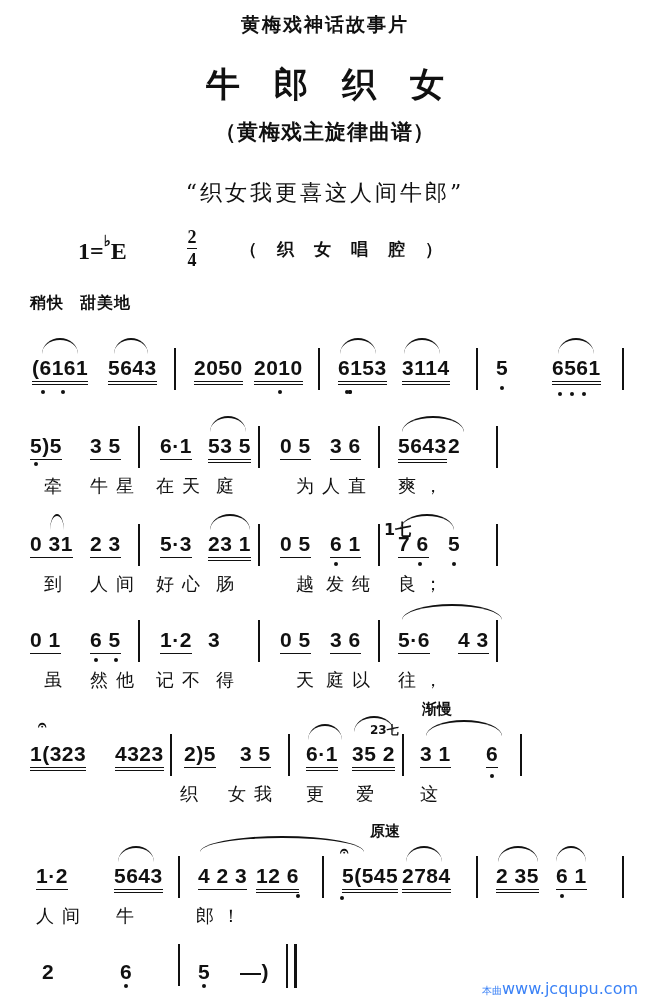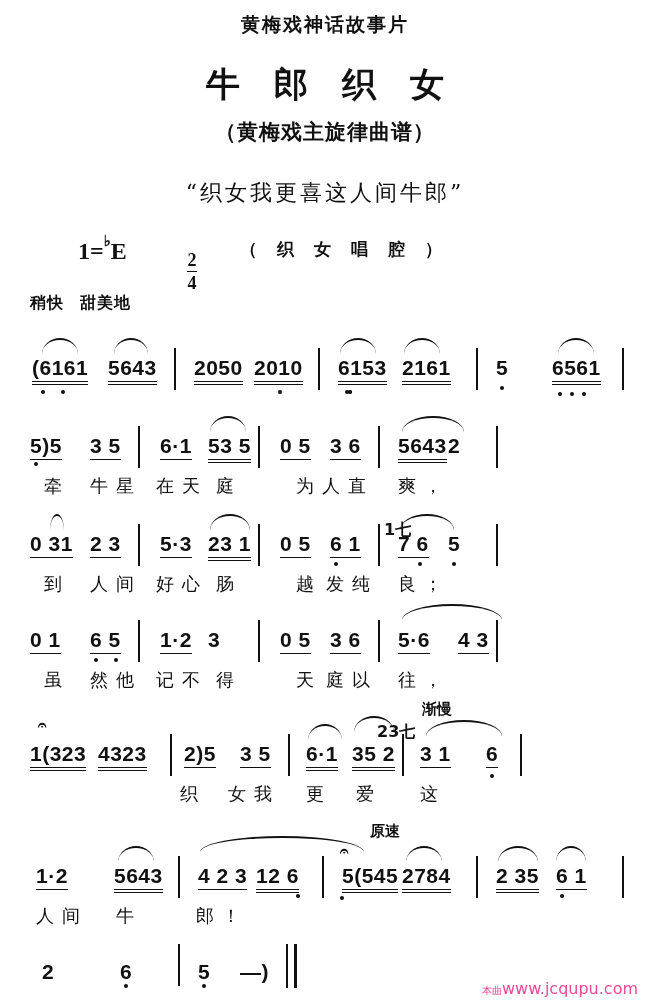--- a/index.html
+++ b/index.html
@@ -5,39 +5,39 @@
   html, body { margin:0; padding:0; background:#ffffff; }
   body { width:650px; height:1006px; position:relative; overflow:hidden; color:#111; font-family:"DejaVu Sans", sans-serif; }
   .abs { position:absolute; }
   .center { left:0; width:650px; text-align:center; }
   .subtitle { top:12px; font-size:19px; font-weight:bold; letter-spacing:2px; font-family:"DejaVu Serif", serif; }
   .title { top:62px; font-size:34px; font-weight:bold; letter-spacing:34px; padding-left:34px; box-sizing:border-box; }
   .paren { top:118px; font-size:21px; font-weight:bold; letter-spacing:1px; }
   .song { top:178px; font-size:22px; letter-spacing:3px; font-family:"DejaVu Serif", serif; }
   .key { top:236px; left:78px; font-size:24px; font-weight:bold; font-family:"Liberation Serif", serif; }
   .key sup { font-size:15px; position:relative; top:-4px; }
-  .time { top:226px; left:184px; font-size:18px; font-weight:bold; font-family:"Liberation Serif", serif; text-align:center; width:16px; line-height:22px;margin-top:23px; }
+  .time { top:226px; left:184px; font-size:18px; font-weight:bold; font-family:"Liberation Serif", serif; text-align:center; width:16px; line-height:22px; }
   .time .bar { display:block; border-top:1.5px solid #111; width:10px; margin:0 auto; }
   .singer { top:238px; left:240px; font-size:17px; font-weight:bold; letter-spacing:20px; }
   .tempo { top:293px; left:30px; font-size:16px; letter-spacing:1px; }
   .tempo span { margin-right:16px;font-weight:bold; }
 
   .row { position:absolute; left:30px; width:596px; height:80px; }
   .notes { position:absolute; top:0; left:0; width:100%; height:40px; }
   .grp { position:absolute; top:4px; font-family:"Liberation Sans", sans-serif; font-size:21px; font-weight:bold; letter-spacing:0.5px; white-space:nowrap; }
   .grp.u1 { border-bottom:1.8px solid #111; padding-bottom:1px; }
   .grp.u2 { border-bottom:4.5px double #111; padding-bottom:1px; }
   .slur { position:absolute; top:-14px; height:14px; border-top:2px solid #111; border-radius:50% 50% 0 0 / 100% 100% 0 0; }
   .barline { position:absolute; top:-4px; width:2px; height:42px; background:#111; }
   .barline.dbl { width:6px; background:none; border-left:2px solid #111; border-right:3px solid #111; }
   .lyrics { position:absolute; top:44px; left:0; width:100%; font-size:18px; font-family:"DejaVu Serif", serif; }
   .lyr { position:absolute; white-space:nowrap; letter-spacing:8px; }
   .dot { position:absolute; width:4px; height:4px; border-radius:50%; background:#111; }
   .mark { position:absolute; font-size:15px; font-weight:bold; }
-  .watermark { position:absolute; right:12px; bottom:8px; font-size:16px; font-family:"DejaVu Sans", sans-serif; color:#ec4899; }
+  .watermark { position:absolute; right:12px; bottom:8px; font-size:16px; font-family:"DejaVu Sans", sans-serif; color:#3b82f6; }
   .watermark .pre { font-size:10px; }
 </style>
 </head>
 <body>
 
 <div class="abs center subtitle">黄梅戏神话故事片</div>
 <div class="abs center title">牛郎织女</div>
 <div class="abs center paren">（黄梅戏主旋律曲谱）</div>
 <div class="abs center song">“织女我更喜这人间牛郎”</div>
 
@@ -53,21 +53,21 @@
     <span class="grp u2" style="left:78px">5643</span>
     <span class="slur" style="left:84px;width:34px"></span>
     <span class="dot" style="left:11px;top:38px"></span>
       <span class="dot" style="left:31px;top:38px"></span>
     <span class="barline" style="left:144px"></span>
     <span class="grp u2" style="left:164px">2050</span>
     <span class="grp u2" style="left:224px">2010</span>
     <span class="barline" style="left:288px"></span>
     <span class="grp u2" style="left:308px">6153</span>
     <span class="slur" style="left:310px;width:36px"></span>
-    <span class="grp u2" style="left:372px">2161</span>
+    <span class="grp u2" style="left:372px">3114</span>
     <span class="slur" style="left:374px;width:36px"></span>
     <span class="dot" style="left:248px;top:38px"></span>
       <span class="dot" style="left:318px;top:38px"></span>
     <span class="dot" style="left:318px;top:38px"></span>
       <span class="dot" style="left:315px;top:38px"></span>
     <span class="barline" style="left:446px"></span>
     <span class="grp" style="left:466px">5</span>
     <span class="dot" style="left:470px;top:34px"></span>
     <span class="grp u2" style="left:522px">6561</span>
     <span class="slur" style="left:528px;width:36px"></span>
@@ -165,29 +165,29 @@
     <span class="lyr" style="left:266px">天</span>
     <span class="lyr" style="left:296px">庭以</span>
     <span class="lyr" style="left:368px">往，</span>
   </div>
 </div>
 
 <div class="row" style="top:738px">
   <div class="notes">
     <span class="mark" style="left:8px;top:-22px">𝄐</span>
     <span class="grp u2" style="left:0px">1(323</span>
-    <span class="grp u2" style="left:68px">4323</span>
+    <span class="grp u2" style="left:85px">4323</span>
     <span class="barline" style="left:140px"></span>
     <span class="grp u1" style="left:154px">2)5</span>
     <span class="grp u1" style="left:210px">3 5</span>
     <span class="barline" style="left:258px"></span>
     <span class="grp u2" style="left:276px">6·1</span>
     <span class="slur" style="left:278px;width:34px"></span>
     <span class="grp u2" style="left:322px">35 2</span>
-    <span class="mark" style="left:347px;top:-16px;font-size:16px">23七</span>
+    <span class="mark" style="left:340px;top:-16px;font-size:12px">23七</span>
     <span class="slur" style="left:324px;width:40px;top:-22px"></span>
     <span class="barline" style="left:372px"></span>
     <span class="mark" style="left:392px;top:-38px">渐慢</span>
     <span class="slur" style="left:396px;width:76px;top:-18px"></span>
     <span class="grp u1" style="left:390px">3 1</span>
     <span class="grp u1" style="left:456px">6</span>
     <span class="dot" style="left:460px;top:36px"></span>
     <span class="barline" style="left:490px"></span>
   </div>
   <div class="lyrics">

